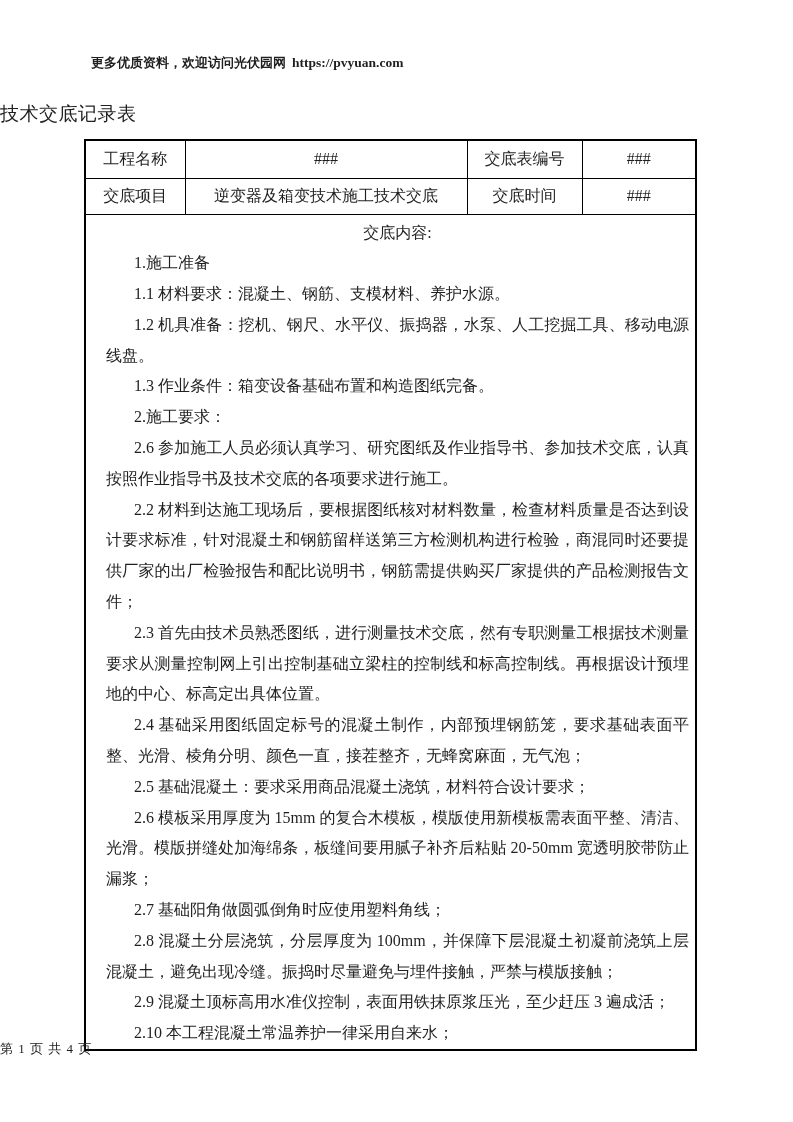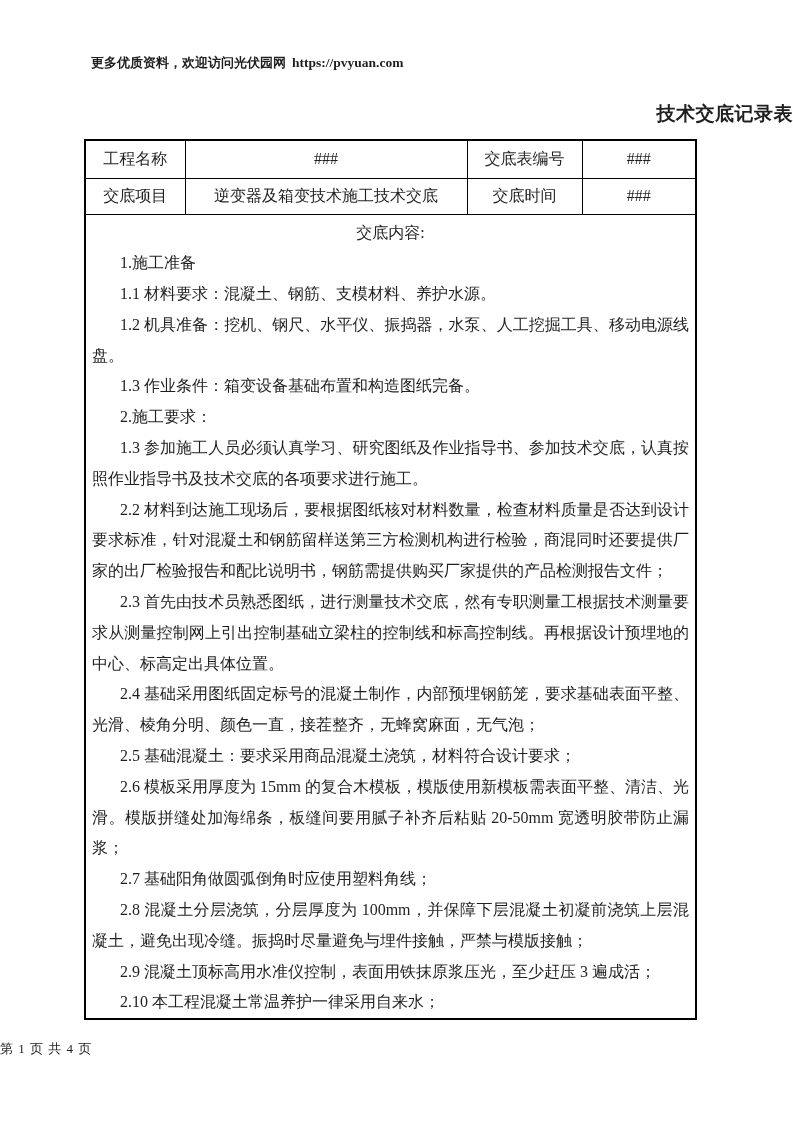--- a/index.html
+++ b/index.html
@@ -28,23 +28,23 @@
   .header-note .url {
     margin-left: 6px;
     font-family: "Liberation Serif", "DejaVu Serif", serif;
     font-size: 13.5px;
   }
   .page-title {
     position: absolute;
     left: 0;
     top: 101px;
     width: 100%;
-    text-align: right;
+    text-align: left;
     font-size: 19px;
-    font-weight: bold;
+    font-weight: normal;
     letter-spacing: 0.5px;
   }
   table.info-table {
     position: absolute;
     left: 84px;
     top: 139px;
     width: 611px;
     border-collapse: collapse;
     table-layout: fixed;
     border: 2px solid #000;
@@ -59,21 +59,21 @@
   .col1 { width: 100px; }
   .col2 { width: 282px; }
   .col3 { width: 115px; }
   .col4 { width: 114px; }
   tr.hdr-row1 { height: 38px; }
   tr.hdr-row2 { height: 36px; padding-left: 12px; }
   td.content-cell {
     height: 784px;
     text-align: left;
     vertical-align: top;
-    padding: 3px 6px 0 6px;
+    padding: 3px 6px 0 20px;
   }
   .content-label {
     font-size: 16px;
     line-height: 30.8px;
   }
   .para {
     font-size: 16px;
     line-height: 30.8px;
     text-indent: 28px;
     text-align: justify;
@@ -121,21 +121,21 @@
       </tr>
       <tr>
         <td class="content-cell" colspan="4">
           <div class="content-label">交底内容:</div>
           <div>
               <p class="para">1.施工准备</p>
               <p class="para">1.1 材料要求：混凝土、钢筋、支模材料、养护水源。</p>
               <p class="para">1.2 机具准备：挖机、钢尺、水平仪、振捣器，水泵、人工挖掘工具、移动电源线盘。</p>
               <p class="para">1.3 作业条件：箱变设备基础布置和构造图纸完备。</p>
               <p class="para">2.施工要求：</p>
-              <p class="para">1.3 参加施工人员必须认真学习、研究图纸及作业指导书、参加技术交底，认真按照作业指导书及技术交底的各项要求进行施工。</p>
+              <p class="para">2.6 参加施工人员必须认真学习、研究图纸及作业指导书、参加技术交底，认真按照作业指导书及技术交底的各项要求进行施工。</p>
               <p class="para">2.2 材料到达施工现场后，要根据图纸核对材料数量，检查材料质量是否达到设计要求标准，针对混凝土和钢筋留样送第三方检测机构进行检验，商混同时还要提供厂家的出厂检验报告和配比说明书，钢筋需提供购买厂家提供的产品检测报告文件；</p>
               <p class="para">2.3 首先由技术员熟悉图纸，进行测量技术交底，然有专职测量工根据技术测量要求从测量控制网上引出控制基础立梁柱的控制线和标高控制线。再根据设计预埋地的中心、标高定出具体位置。</p>
               <p class="para">2.4 基础采用图纸固定标号的混凝土制作，内部预埋钢筋笼，要求基础表面平整、光滑、棱角分明、颜色一直，接茬整齐，无蜂窝麻面，无气泡；</p>
               <p class="para">2.5 基础混凝土：要求采用商品混凝土浇筑，材料符合设计要求；</p>
               <p class="para">2.6 模板采用厚度为 15mm 的复合木模板，模版使用新模板需表面平整、清洁、光滑。模版拼缝处加海绵条，板缝间要用腻子补齐后粘贴 20-50mm 宽透明胶带防止漏浆；</p>
               <p class="para">2.7 基础阳角做圆弧倒角时应使用塑料角线；</p>
               <p class="para">2.8 混凝土分层浇筑，分层厚度为 100mm，并保障下层混凝土初凝前浇筑上层混凝土，避免出现冷缝。振捣时尽量避免与埋件接触，严禁与模版接触；</p>
               <p class="para">2.9 混凝土顶标高用水准仪控制，表面用铁抹原浆压光，至少赶压 3 遍成活；</p>
               <p class="para">2.10 本工程混凝土常温养护一律采用自来水；</p>
             </div>

